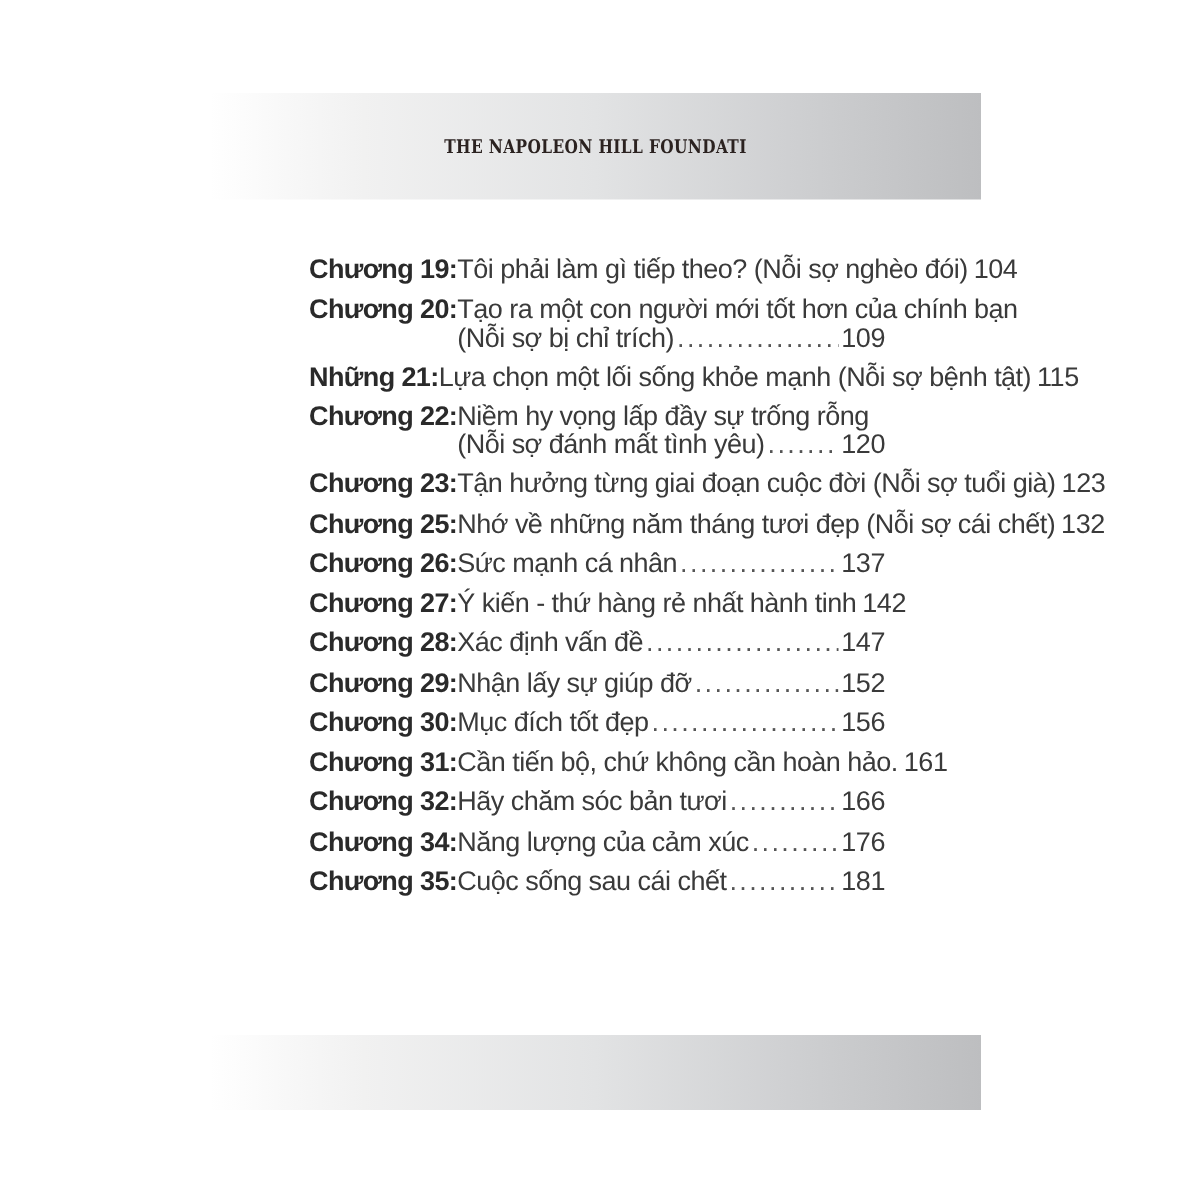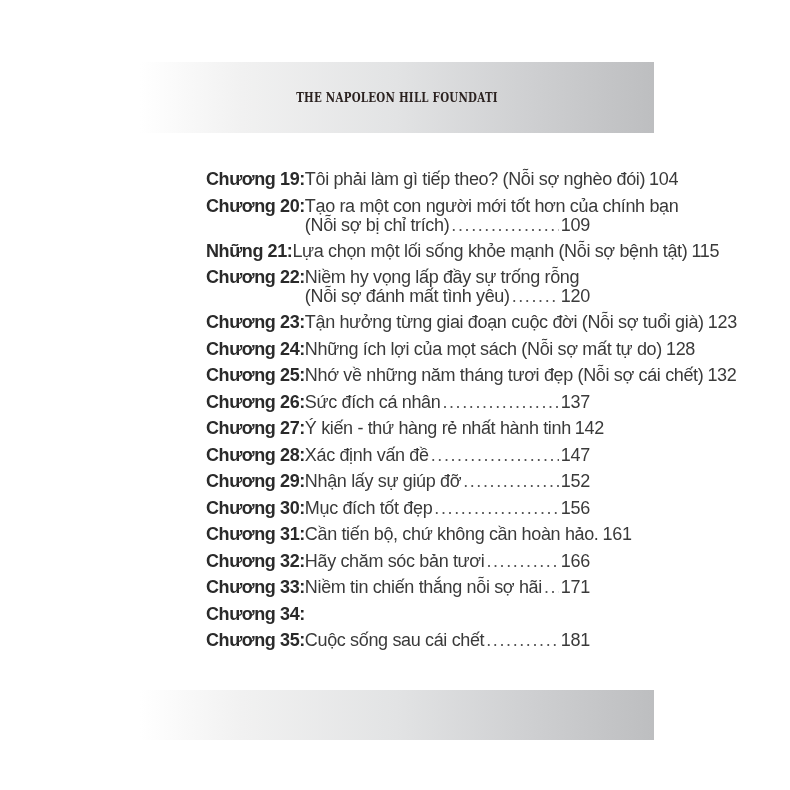--- a/index.html
+++ b/index.html
@@ -159,47 +159,37 @@
     <div class="chap">Chương 23:</div>
     <div class="body">
       <div class="line">
         <span class="title">Tận hưởng từng giai đoạn cuộc đời (Nỗi sợ tuổi già)</span>
         <span class="leader"></span>
         <span class="page">123</span>
       </div>
     </div>
   </div>
 
-  <div class="entry">
-    <div class="chap">Chương 24:</div>
-    <div class="body">
-      <div class="line">
-        <span class="title">Những ích lợi của mọt sách (Nỗi sợ mất tự do)</span>
-        <span class="leader"></span>
-        <span class="page">128</span>
-      </div>
-    </div>
-  </div>
 
   <div class="entry">
     <div class="chap">Chương 25:</div>
     <div class="body">
       <div class="line">
         <span class="title">Nhớ về những năm tháng tươi đẹp (Nỗi sợ cái chết)</span>
         <span class="leader"></span>
         <span class="page">132</span>
       </div>
     </div>
   </div>
 
   <div class="entry">
     <div class="chap">Chương 26:</div>
     <div class="body">
       <div class="line">
-        <span class="title">Sức đích cá nhân</span>
+        <span class="title">Sức mạnh cá nhân</span>
         <span class="leader"></span>
         <span class="page">137</span>
       </div>
     </div>
   </div>
 
   <div class="entry">
     <div class="chap">Chương 27:</div>
     <div class="body">
       <div class="line">
@@ -258,33 +248,30 @@
     <div class="chap">Chương 32:</div>
     <div class="body">
       <div class="line">
         <span class="title">Hãy chăm sóc bản tươi</span>
         <span class="leader"></span>
         <span class="page">166</span>
       </div>
     </div>
   </div>
 
-  <div class="entry">
-    <div class="chap">Chương 33:</div>
-    <div class="body">
-      <div class="line">
-        <span class="title">Niềm tin chiến thắng nỗi sợ hãi</span>
-        <span class="leader"></span>
-        <span class="page">171</span>
-      </div>
-    </div>
-  </div>
 
   <div class="entry">
     <div class="chap">Chương 34:</div>
+    <div class="body">
+      <div class="line">
+        <span class="title">Năng lượng của cảm xúc</span>
+        <span class="leader"></span>
+        <span class="page">176</span>
+      </div>
+    </div>
   </div>
 
   <div class="entry">
     <div class="chap">Chương 35:</div>
     <div class="body">
       <div class="line">
         <span class="title">Cuộc sống sau cái chết</span>
         <span class="leader"></span>
         <span class="page">181</span>
       </div>

